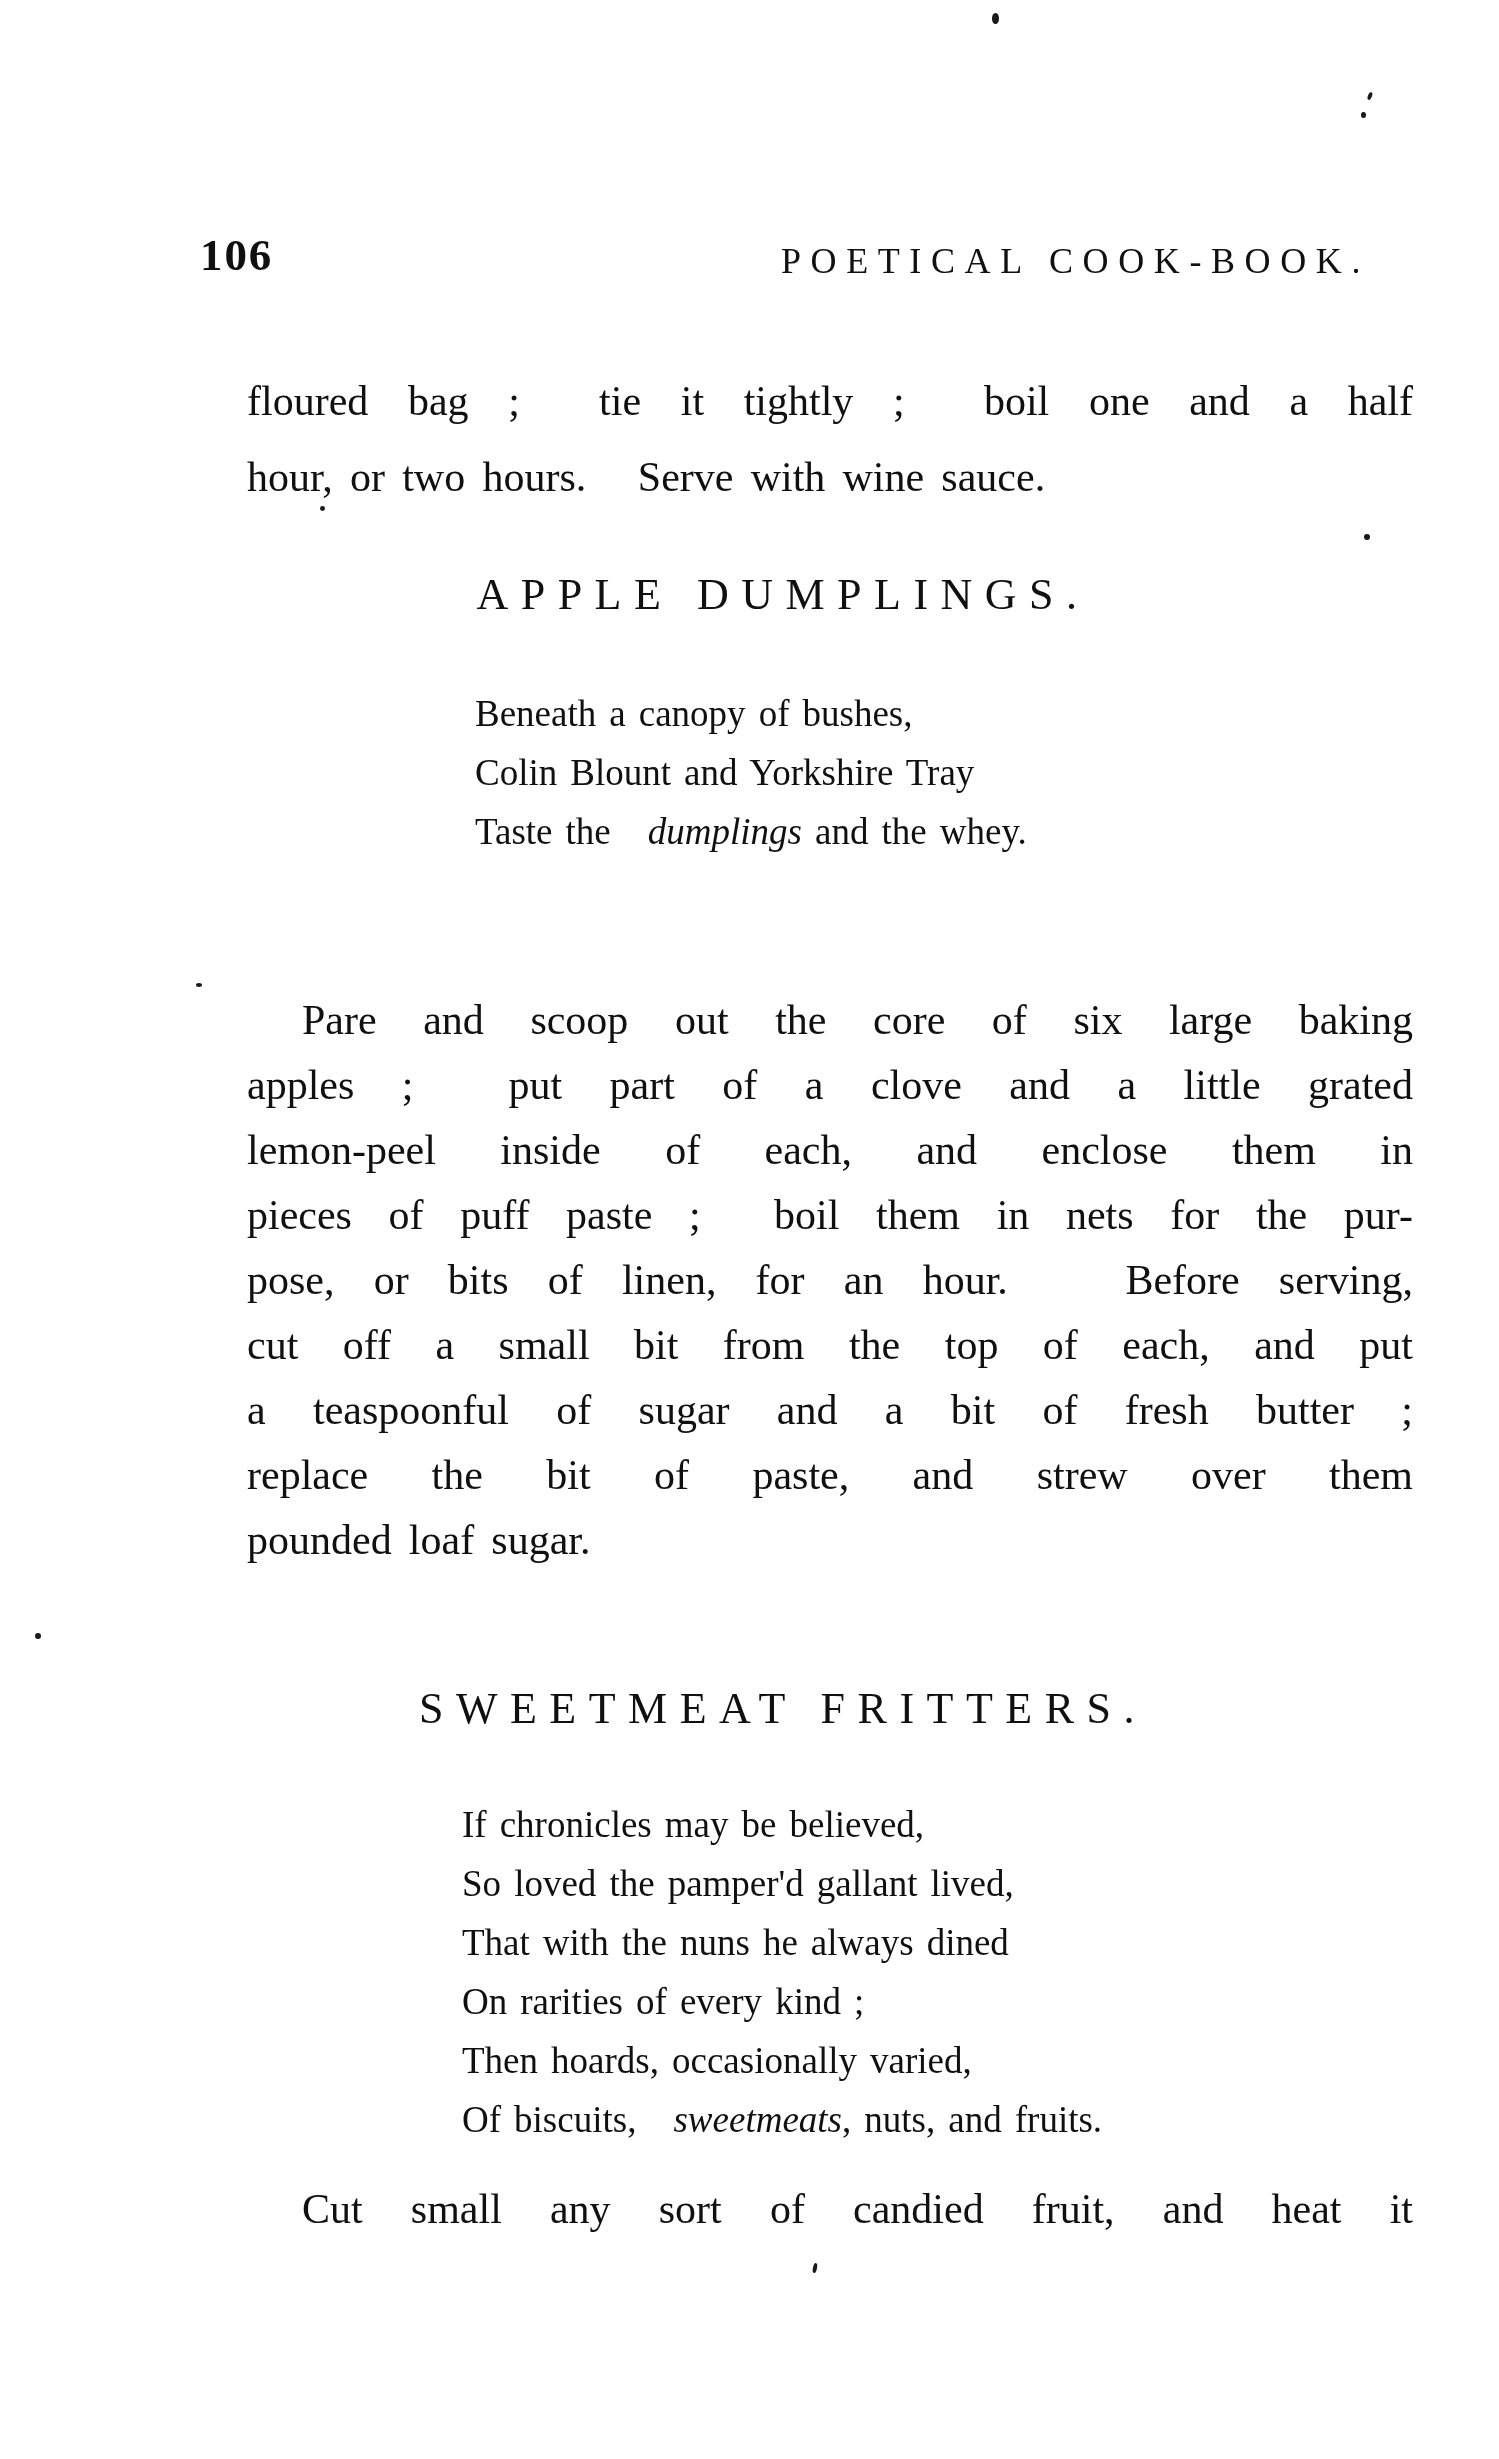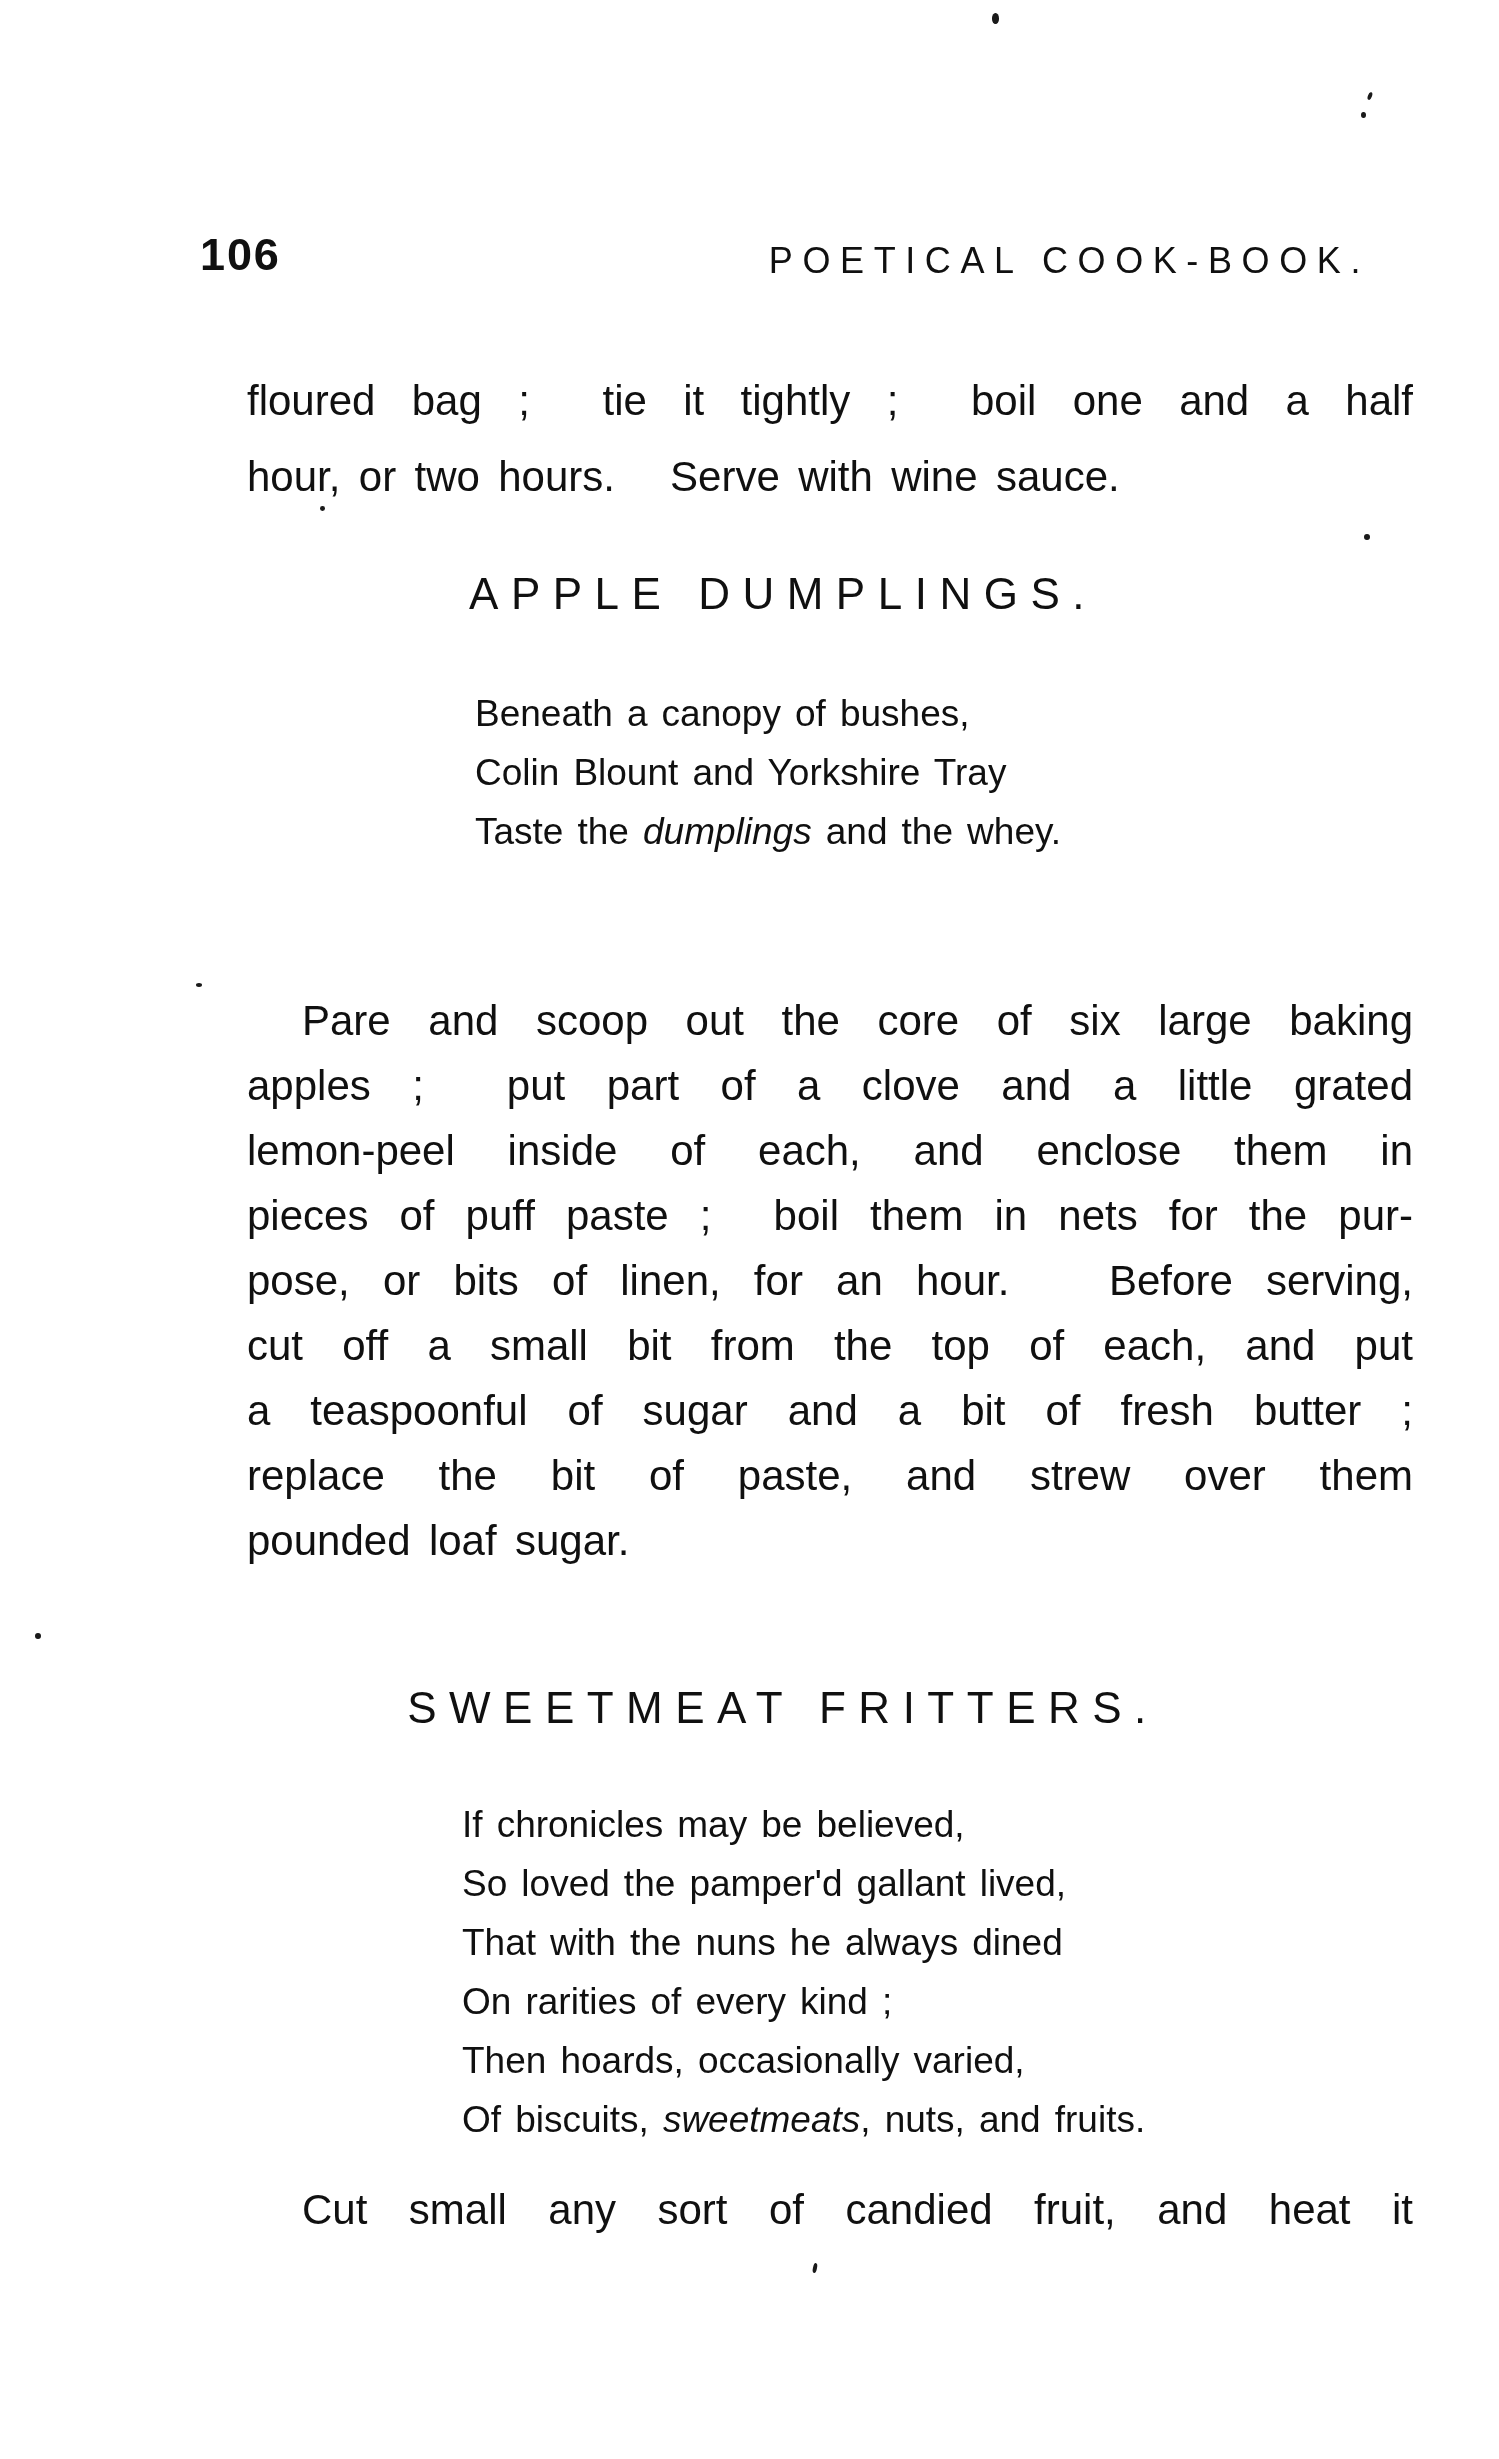--- a/index.html
+++ b/index.html
@@ -6,21 +6,21 @@
     margin: 0;
     padding: 0;
     background: #ffffff;
   }
   #scan-page {
     position: relative;
     width: 1500px;
     height: 2459px;
     background: #ffffff;
     color: #101010;
-    font-family: Liberation Sans, sans-serif;
+    font-family: Liberation Serif, serif;
     overflow: hidden;
   }
   .abs { position: absolute; }
 
   
   .page-number {
     left: 200px;
     top: 229px;
     font-size: 45px;
     font-weight: bold;
@@ -71,21 +71,21 @@
   #heading-apple-dumplings   { top: 569px; }
   #heading-sweetmeat-fritters{ top: 1683px; }
 
   
   .poem {
     font-size: 37px;
     line-height: 59px;
     word-spacing: 3.8px;
   }
   .poem .line { white-space: pre-wrap; }
-  .poem .it { font-style: italic; }
+  .poem .it { font-style: italic; margin-left: 24px; }
   #poem-apple    { left: 475px; top: 684px; }
   #poem-fritters { left: 462px; top: 1795px; }
 
   .attribution {
     left: 204px;
     width: 988px;
     text-align: right;
     font-size: 39px;
     font-variant: small-caps;
     letter-spacing: 3.8px;

